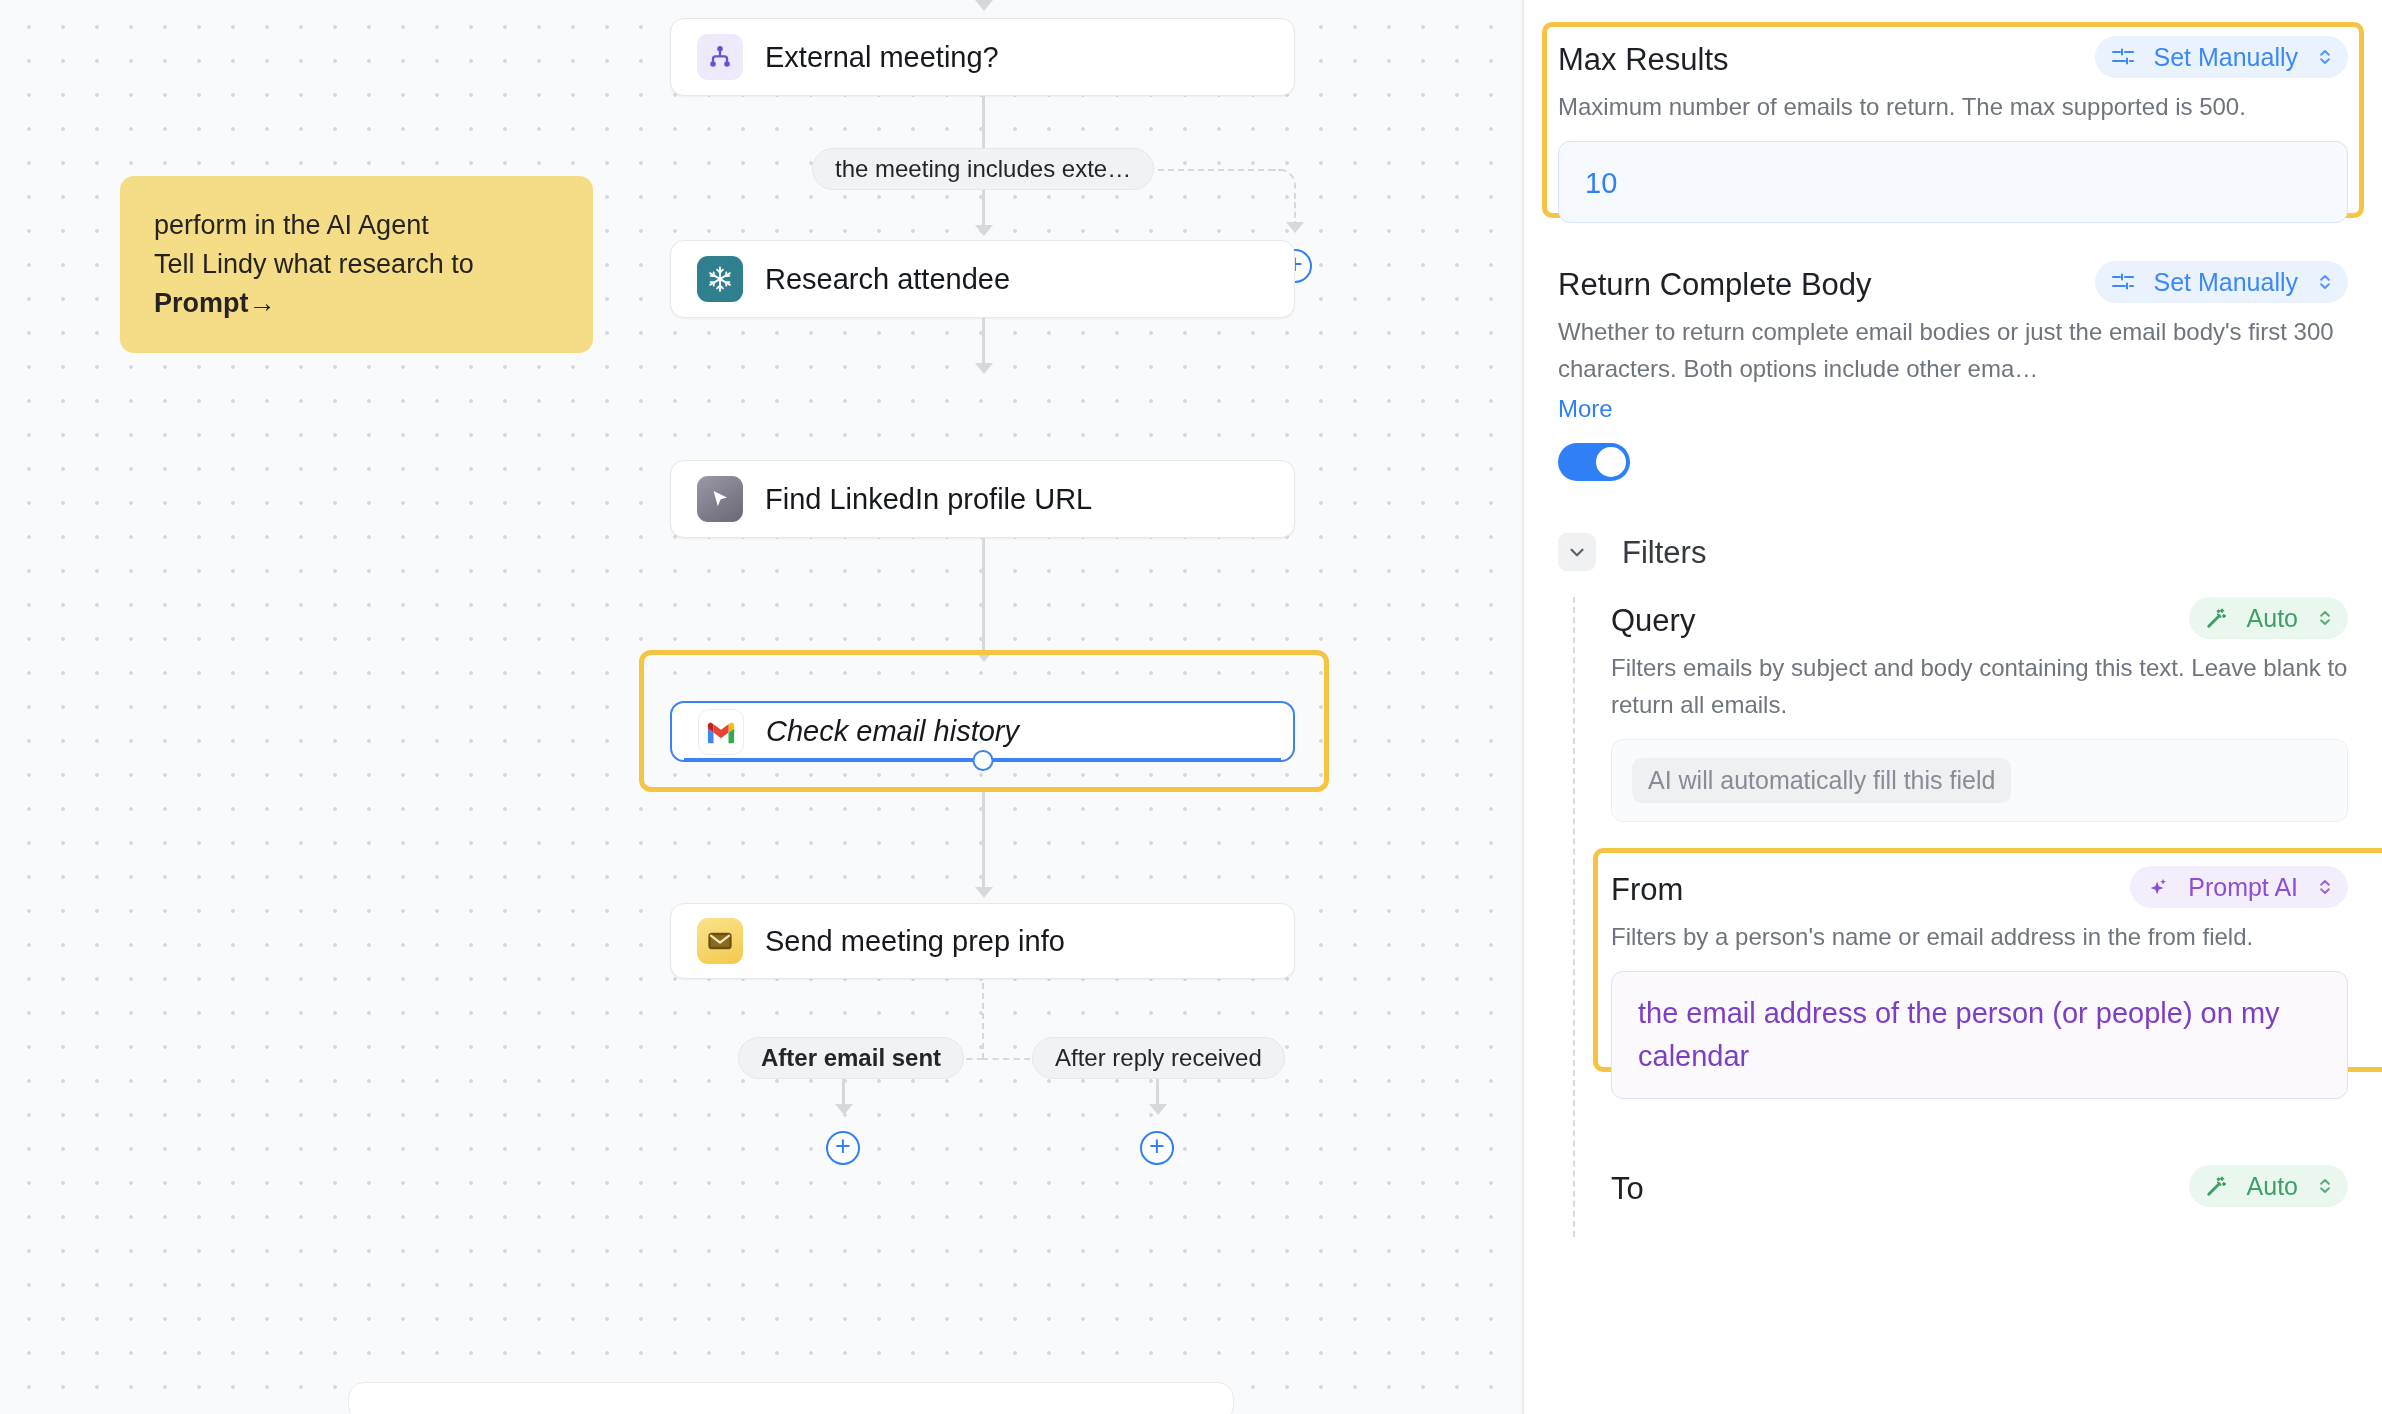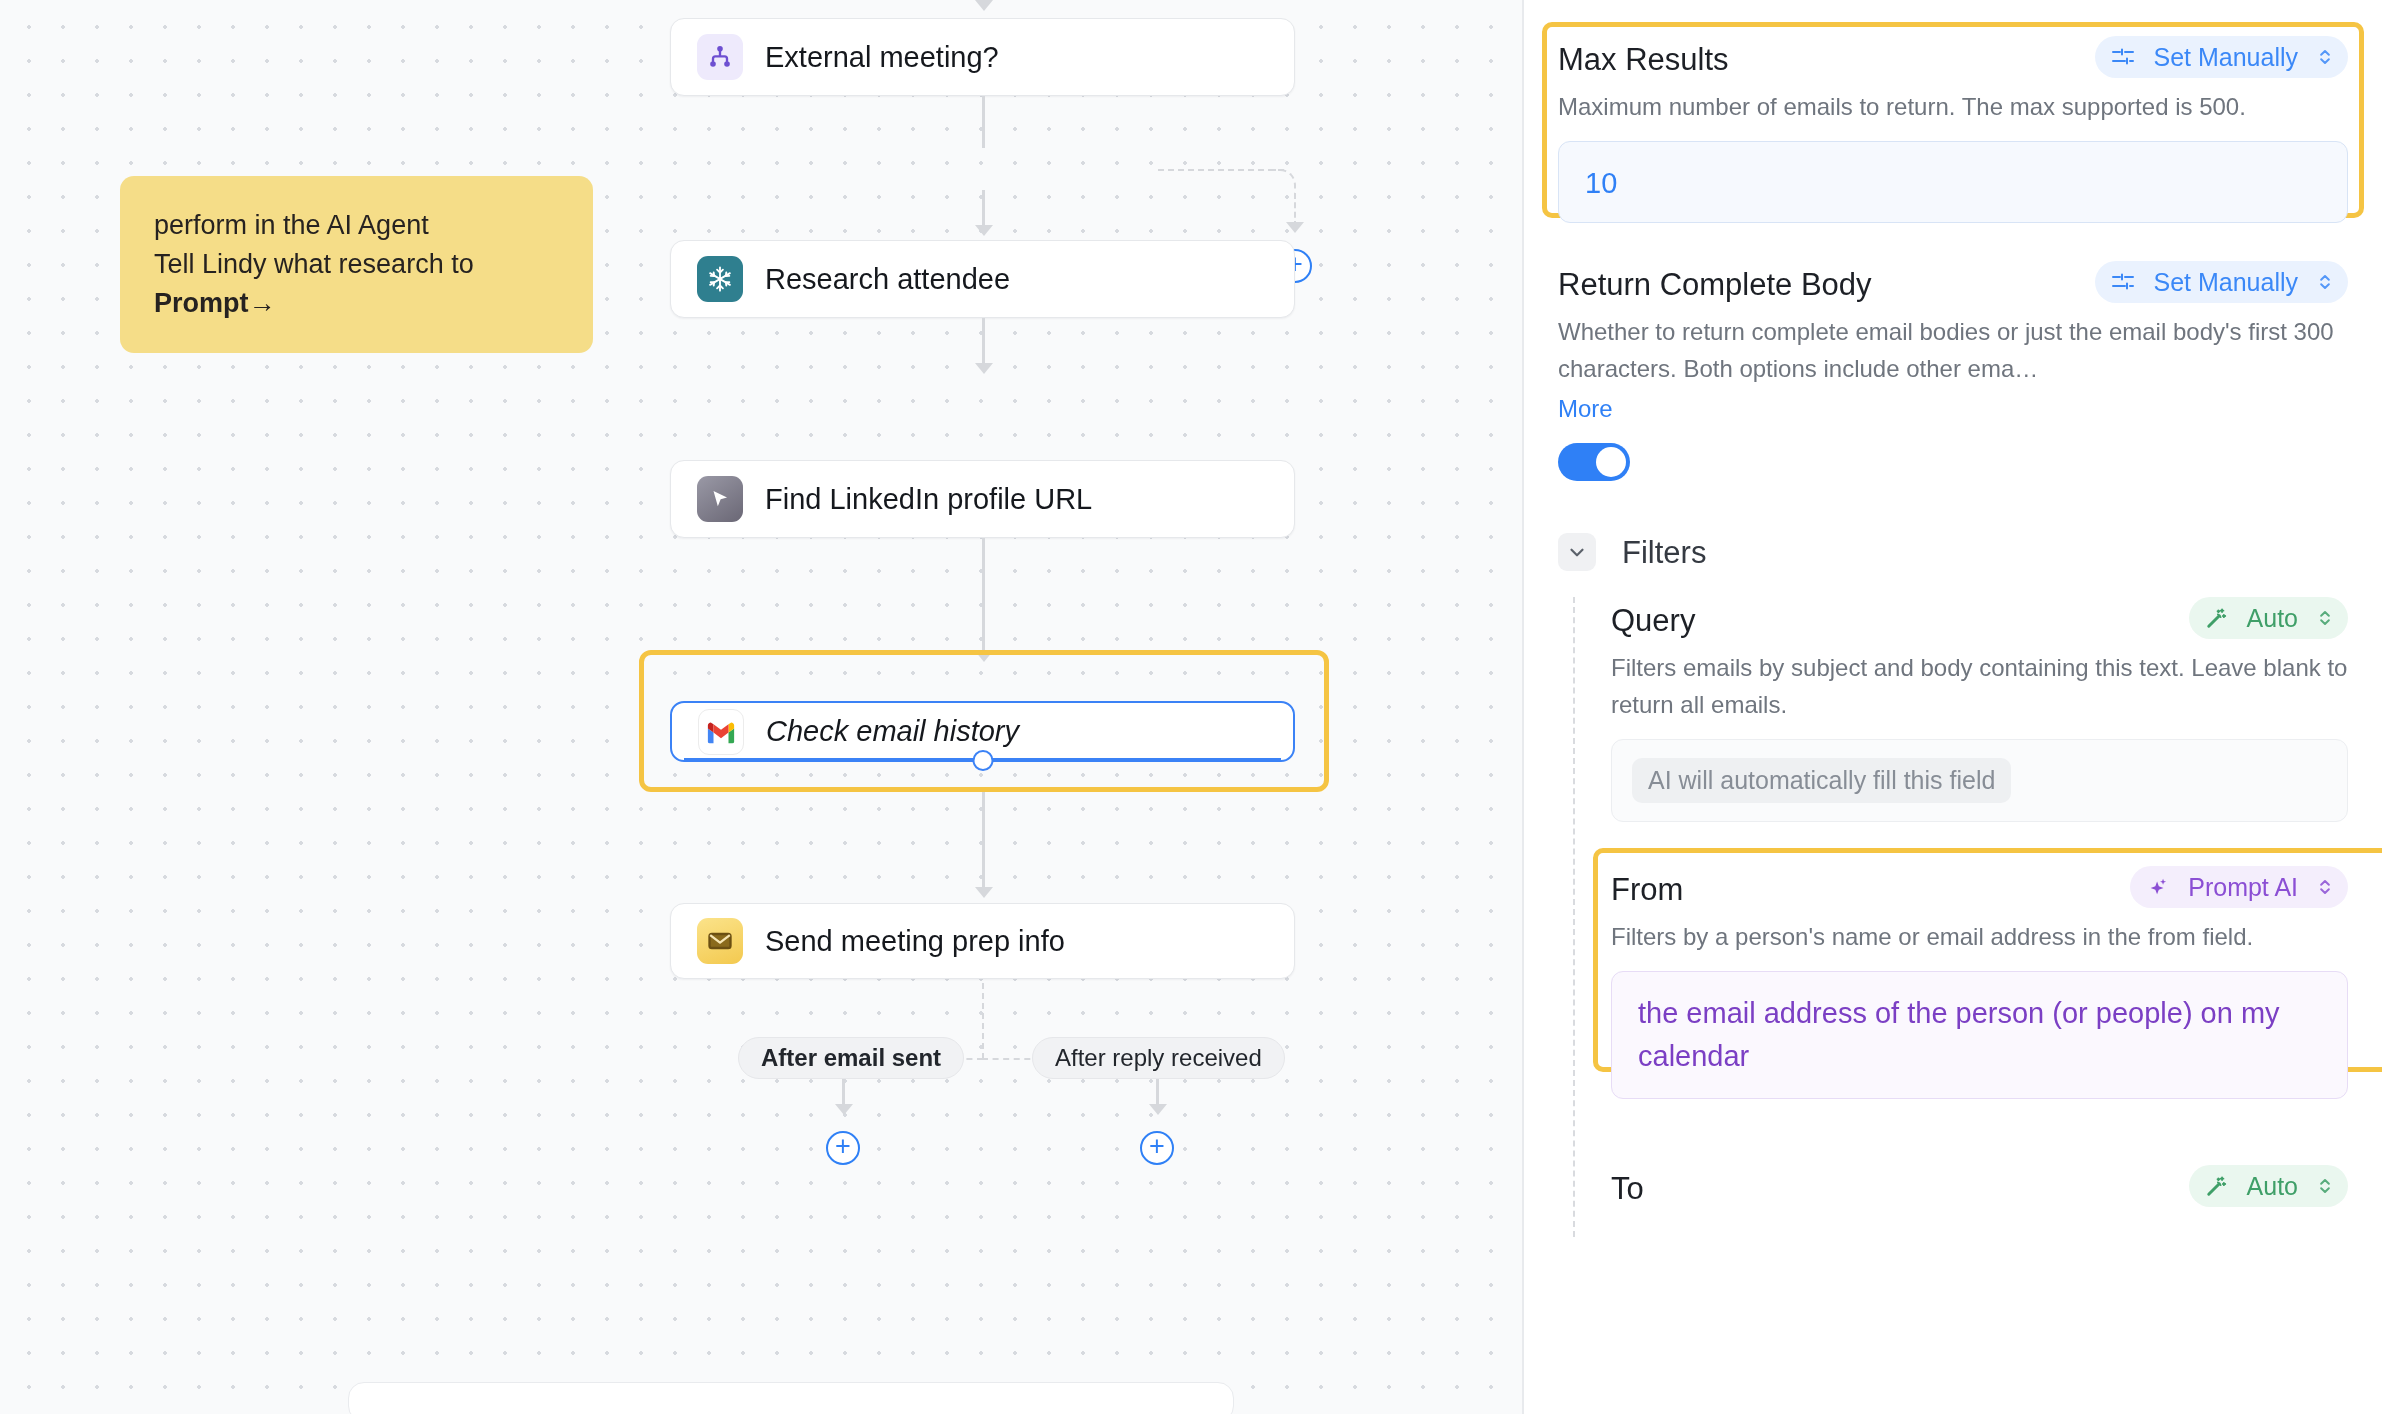--- a/index.html
+++ b/index.html
@@ -246,20 +246,23 @@
           <circle cx="6" cy="18" r="2.4" fill="#6d4fd1" stroke="none"></circle>
           <circle cx="18" cy="18" r="2.4" fill="#6d4fd1" stroke="none"></circle>
           <path d="M12 7.5v3.5M6 15.5v-2a2 2 0 0 1 2-2h8a2 2 0 0 1 2 2v2"></path>
         </svg>
       </span>
       <span class="node-title">External meeting?</span>
     </div>
 
     <div class="conn conn-v" style="left:982px; top:96px; height:52px;"></div>
 
+    <div class="pill" style="left:812px; top:148px;">
+      <span>the meeting includes exte…</span>
+    </div>
 
     <div class="dashed-h" style="left:1158px; top:169px; width:126px;"></div>
     <div class="dashed-corner" style="left:1270px; top:169px; width:26px; height:26px;"></div>
     <div class="dashed-v" style="left:1294px; top:193px; height:34px;"></div>
     <div class="arrowhead" style="left:1286px; top:222px;"></div>
     <div class="plus-btn" style="left:1278px; top:249px;">
       <span>+</span>
     </div>
 
     <div class="conn conn-v" style="left:982px; top:190px; height:40px;"></div>

